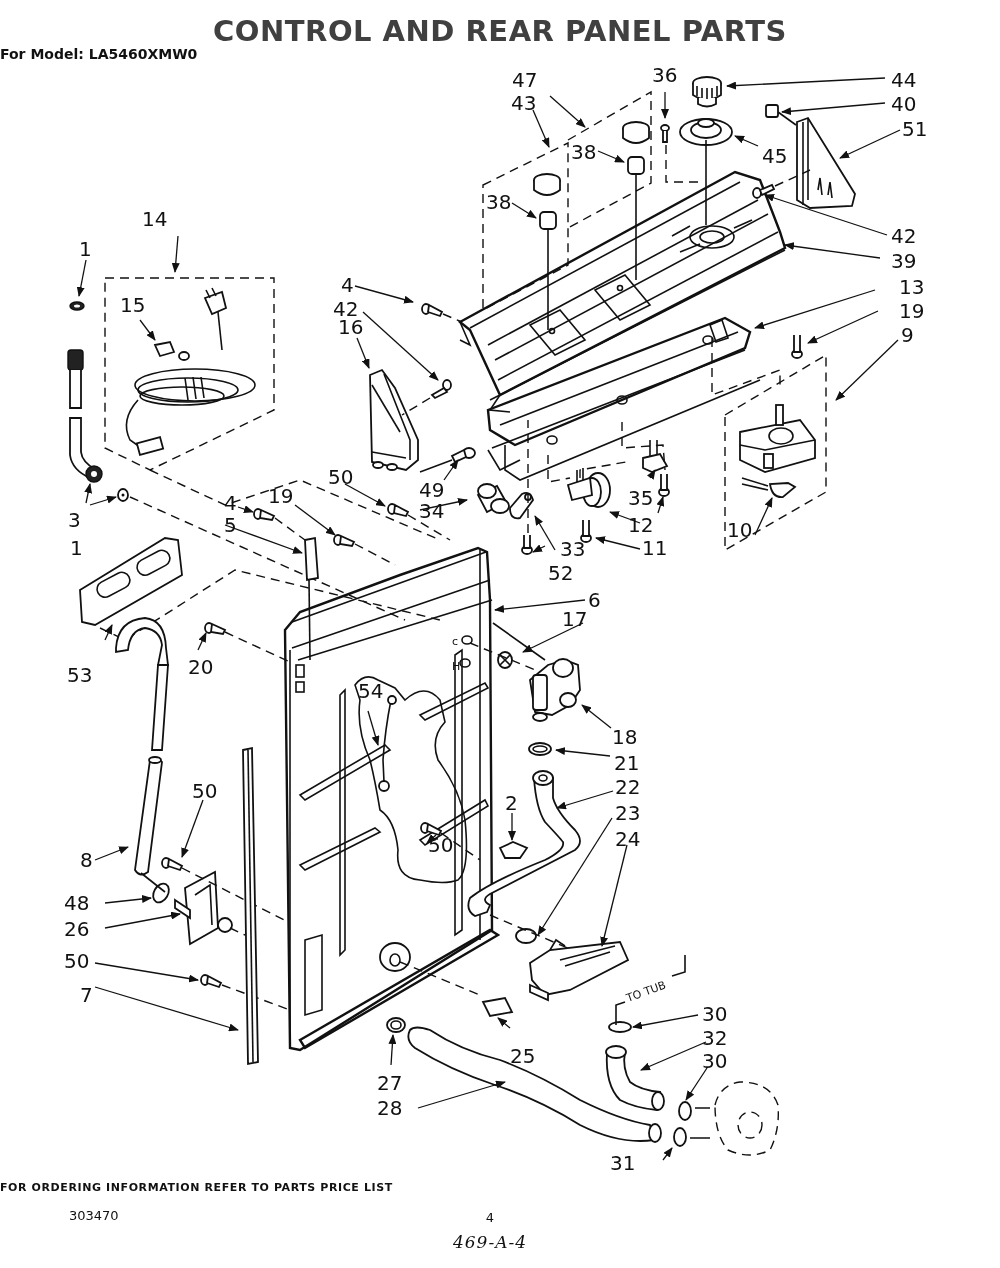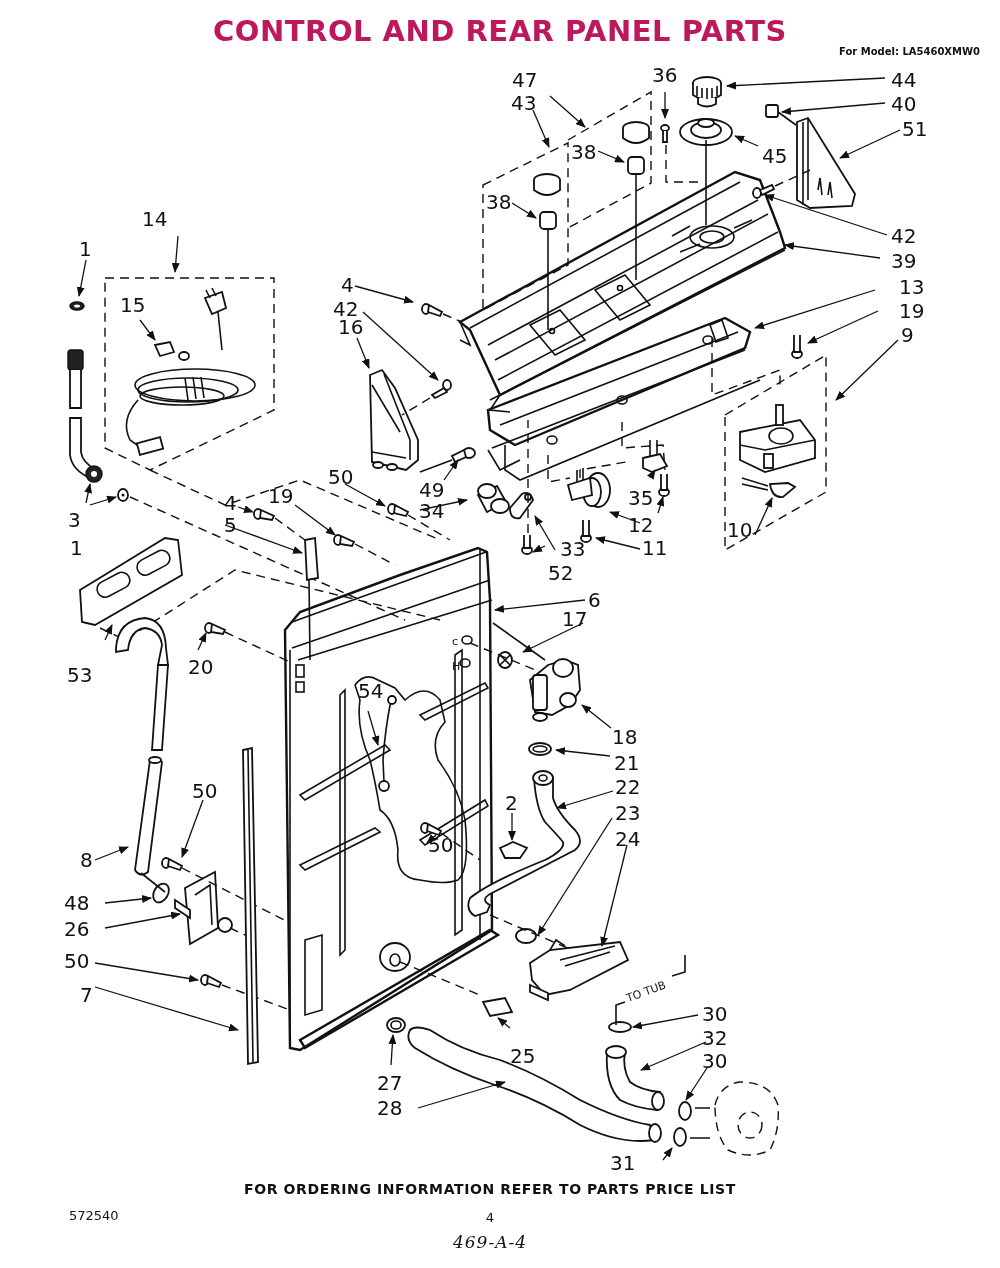--- a/index.html
+++ b/index.html
@@ -1,19 +1,19 @@
 <!DOCTYPE html>
 <html><head>
 <meta charset="utf-8">
 <style>
   html, body { margin:0; padding:0; background:#ffffff; }
   body { width:1000px; height:1268px; position:relative; overflow:hidden; font-family:"Liberation Sans", sans-serif; color:#111; }
-  .title { position:absolute; left:0; width:1000px; top:14px; text-align:center; font-family:"DejaVu Sans", sans-serif; font-weight:bold; font-size:29px; letter-spacing:0.5px; color:#be185d; }
-  .subtitle { position:absolute; left:0; width:980px; top:46px; text-align:right; font-family:"DejaVu Sans", sans-serif; font-weight:bold; font-size:10px; color:#111; }
-  .footer-note { position:absolute; left:0; width:980px; top:1181px; text-align:center; font-family:"DejaVu Sans", sans-serif; font-weight:bold; font-size:14px; letter-spacing:0.6px; }
+  .title { position:absolute; left:0; width:1000px; top:14px; text-align:center; font-family:"DejaVu Sans", sans-serif; font-weight:bold; font-size:29px; letter-spacing:0.5px; color:#404040; }
+  .subtitle { position:absolute; left:0; width:980px; top:46px; text-align:left; font-family:"DejaVu Sans", sans-serif; font-weight:bold; font-size:14px; color:#111; }
+  .footer-note { position:absolute; left:0; width:980px; top:1181px; text-align:left; font-family:"DejaVu Sans", sans-serif; font-weight:bold; font-size:11px; letter-spacing:0.6px; }
   .doc-number { position:absolute; left:69px; top:1208px; font-family:"DejaVu Sans", sans-serif; font-size:13px; }
   .page-number { position:absolute; left:0; width:980px; top:1210px; text-align:center; font-family:"DejaVu Sans", sans-serif; font-size:13px; }
   .handwritten { position:absolute; left:0; width:980px; top:1232px; text-align:center; font-family:"DejaVu Serif", serif; font-style:italic; font-size:17px; letter-spacing:1px; }
   svg#diagram { position:absolute; left:0; top:0; }
   svg#diagram .ln { stroke:#111; fill:none; stroke-width:1.6; }
   svg#diagram .lnb { stroke:#111; fill:none; stroke-width:2.4; }
   svg#diagram .dash { stroke:#111; fill:none; stroke-width:1.4; stroke-dasharray:9 6; }
   svg#diagram .part { stroke:#111; fill:#fff; stroke-width:1.8; }
   svg#diagram .partd { stroke:#111; fill:#222; stroke-width:1.4; }
   svg#diagram .arrow { stroke:#111; stroke-width:1.3; fill:none; marker-end:url(#ah); }
@@ -520,15 +520,15 @@
     <text class="lbl" x="64" y="968">50</text>
     <text class="lbl" x="902" y="136">51</text>
     <text class="lbl" x="548" y="580">52</text>
     <text class="lbl" x="67" y="682">53</text>
     <text class="lbl" x="358" y="698">54</text>
   </g>
   <text class="lbl" x="68" y="527" transform="translate(0,0)">3</text>
 </svg>
 
 <div class="footer-note">FOR ORDERING INFORMATION REFER TO PARTS PRICE LIST</div>
-<div class="doc-number">572540</div>
+<div class="doc-number">303470</div>
 <div class="page-number">4</div>
 <div class="handwritten">469-A-4</div>
 
 </body></html>

